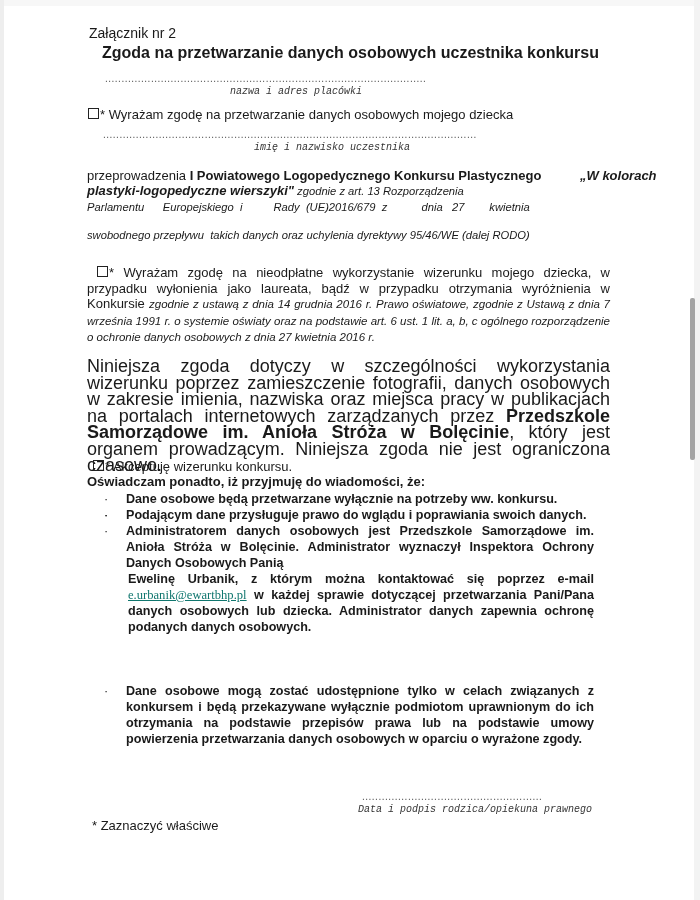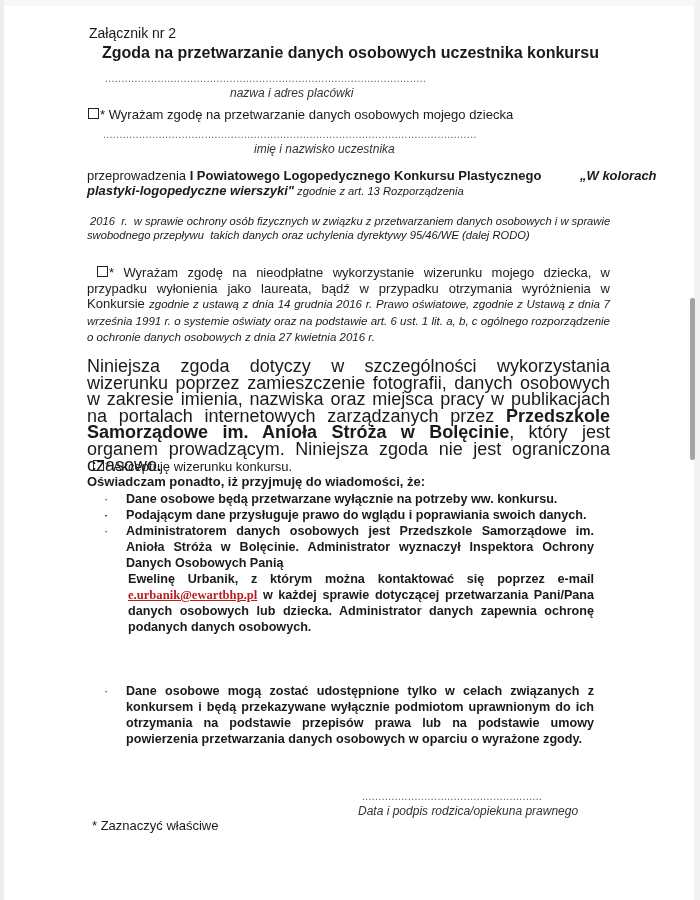--- a/index.html
+++ b/index.html
@@ -24,33 +24,33 @@
   }
   .scroll-thumb {
     position: absolute; left: 690px; top: 298px; width: 5px; height: 162px;
     background: #a3a3a3; border-radius: 2px;
   }
   .page { position: absolute; left: 0; top: 0; width: 690px; height: 804px; }
   .abs { position: absolute; white-space: nowrap; }
   .annex { left: 89px; top: 25px; font-size: 14px; }
   .title { left: 102px; top: 44px; font-size: 16px; font-weight: bold; }
   .dots { color: #555; font-size: 10px; letter-spacing: 0.5px; overflow: hidden; }
-  .caption { font-size: 12px; font-style: italic; color: #333; }
+  .caption { font-size: 10px; font-style: italic; color: #333; font-family: Liberation Mono, monospace; }
   .line { font-size: 13px; }
   .it { font-style: italic; font-size: 11.2px; }
   .b { font-weight: bold; }
   .just { white-space: normal; text-align: justify; text-align-last: left; }
   .chk {
     display: inline-block; width: 9px; height: 9px; border: 1px solid #222;
     vertical-align: 0px; margin-right: 1px;
   }
   .bullets { position: absolute; left: 104px; font-size: 12.6px; font-weight: bold; }
   .bul-row { position: relative; padding-left: 22px; line-height: 16px; }
   .bul-dot { position: absolute; left: 0; top: 0; font-weight: normal; }
-  .email { font-family: "Liberation Serif", serif; font-weight: bold; text-decoration: underline; color: #b91c1c; }
+  .email { font-family: "Liberation Serif", serif; font-weight: normal; text-decoration: underline; color: #0f766e; }
 </style>
 </head>
 <body>
 
 <div class="top-edge"></div>
 <div class="left-edge"></div>
 
 <div class="page">
 
   <div class="abs annex">Załącznik nr 2</div>
@@ -64,21 +64,21 @@
   </div>
   <div class="abs dots" style="left:103px; top:129px; width:396px;">..................................................................................................................</div>
   <div class="abs caption" style="left:254px; top:142px;">imię i nazwisko uczestnika</div>
 
   <div class="abs line" style="left:87px; top:168px;">
     <span>przeprowadzenia </span><span class="b">I Powiatowego Logopedycznego Konkursu Plastycznego </span><span class="b" style="font-style:italic;margin-left:35px;">„W kolorach</span>
   </div>
   <div class="abs line" style="left:87px; top:183px;">
     <span class="b" style="font-style:italic;">plastyki-logopedyczne wierszyki"</span><span class="it"> zgodnie z art. 13 Rozporządzenia</span>
   </div>
-  <div class="abs it" style="left:87px; top:215px; white-space:pre;"> 2016  r.  w sprawie ochrony osób fizycznych w związku z przetwarzaniem danych osobowych i w sprawie</div>
+  <div class="abs it" style="left:87px; top:201px; white-space:pre;">Parlamentu      Europejskiego  i          Rady  (UE)2016/679  z           dnia   27        kwietnia</div>
   <div class="abs it" style="left:87px; top:229px; white-space:pre;">swobodnego przepływu  takich danych oraz uchylenia dyrektywy 95/46/WE (dalej RODO)</div>
 
   <div class="abs just" style="left:87px; top:265px; width:523px; font-size:13px; line-height:15.5px;">
     <span style="padding-left:10px;"></span><span class="chk"></span><span>* Wyrażam zgodę na nieodpłatne wykorzystanie wizerunku mojego dziecka, w przypadku wyłonienia jako laureata, bądź w przypadku otrzymania wyróżnienia w Konkursie </span><span class="it" style="font-size:11.5px;">zgodnie z ustawą z dnia 14 grudnia 2016 r. Prawo oświatowe, zgodnie z Ustawą z dnia 7 września 1991 r. o systemie oświaty oraz na podstawie art. 6 ust. 1 lit. a, b, c ogólnego rozporządzenie o ochronie danych osobowych z dnia 27 kwietnia 2016 r.</span>
   </div>
 
   <div class="abs just" style="left:87px; top:358px; width:523px; font-size:18px; line-height:16.5px;">
     <span>Niniejsza zgoda dotyczy w szczególności wykorzystania wizerunku poprzez zamieszczenie fotografii, danych osobowych w zakresie imienia, nazwiska oraz miejsca pracy w publikacjach na portalach internetowych zarządzanych przez </span><span class="b">Przedszkole Samorządowe im. Anioła Stróża w Bolęcinie</span><span>, który jest organem prowadzącym. Niniejsza zgoda nie jest ograniczona czasowo.</span>
   </div>
 

